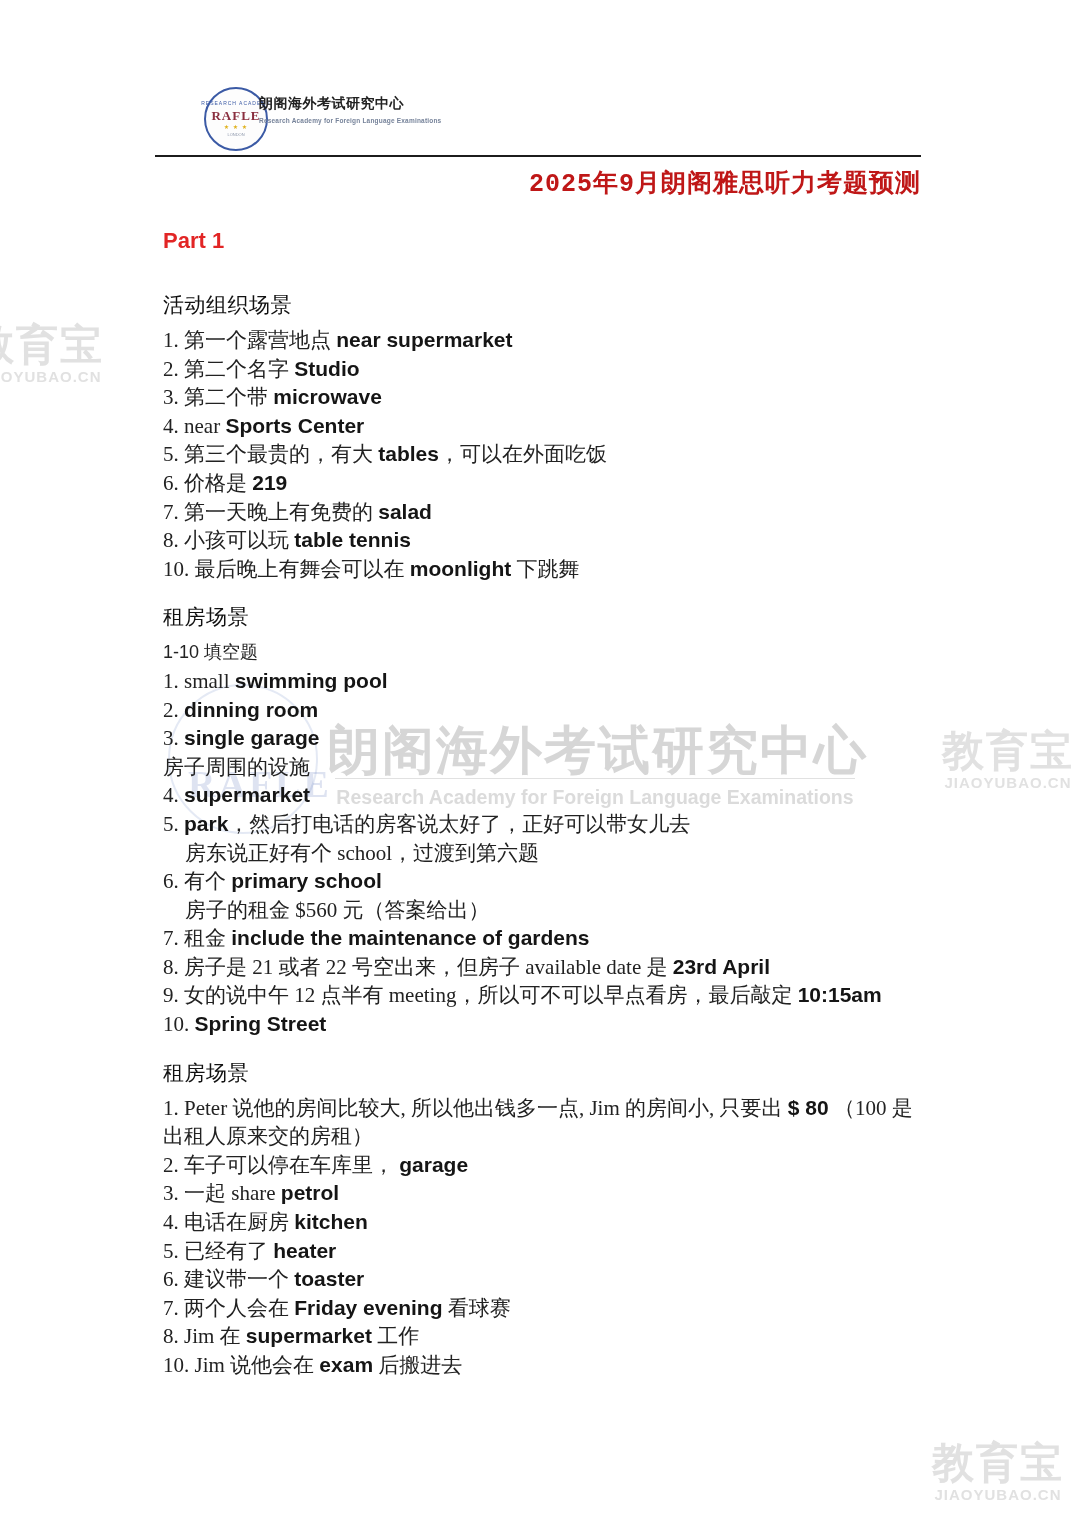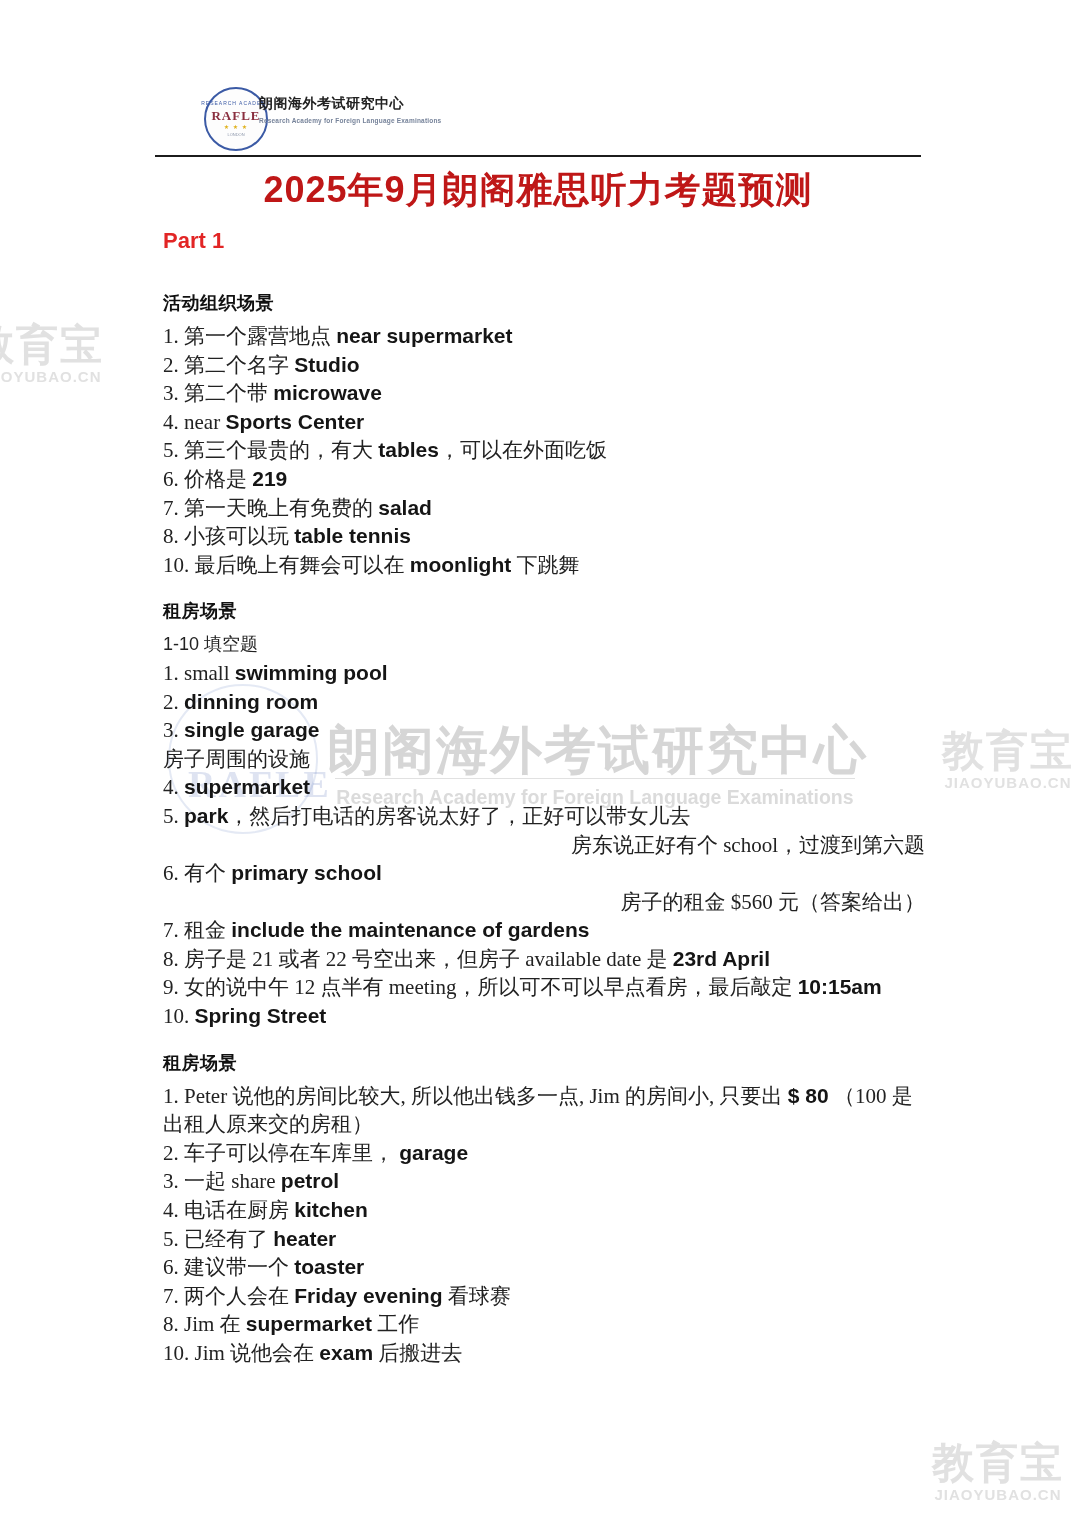--- a/index.html
+++ b/index.html
@@ -22,33 +22,33 @@
   .logo-badge .stars { font-size:6px; color:#e0b320; letter-spacing:1px; line-height:6px; }
   .logo-badge .sub { font-size:4px; color:#8a94a8; margin-top:2px; }
   .org-block { position:absolute; left:259px; top:95px; }
   .org-cn { font-size:14px; font-weight:700; color:#222; letter-spacing:0.5px; }
   .org-en { font-size:6.5px; font-weight:700; color:#76839a; margin-top:4px; letter-spacing:0.2px; }
   .top-rule { position:absolute; left:155px; top:155px; width:766px; border-top:2px solid #1c1c1c; }
 
   
   .doc-title {
     position:absolute; left:155px; top:166px; width:766px;
-    text-align:center; font-family:Liberation Sans, sans-serif;
-    font-weight:700; font-size:36px; color:#bf1717; letter-spacing:1px;
+    text-align:right; font-family:Liberation Mono, monospace;
+    font-weight:700; font-size:25px; color:#bf1717; letter-spacing:1px;
   }
 
   
   .content { position:absolute; left:163px; top:228px; width:762px; color:#1c1c1c; }
   .part-label { font-size:22px; font-weight:700; color:#e22525; margin-bottom:37px; }
   .section { margin-bottom:20px; }
   .section + .section { }
-  .sec-heading { font-size:18px; font-weight:700; color:#111; margin-bottom:7px; letter-spacing:0.5px; }
+  .sec-heading { font-size:21px; font-weight:400; color:#111; margin-bottom:7px; letter-spacing:0.5px; }
   .sec-sub { font-size:18px; color:#222; line-height:28.6px; }
   .line { font-size:21px; line-height:28.6px; color:#222; font-family:"Liberation Serif", serif; }
-  .line.indent { padding-left:22px;text-align:right; }
+  .line.indent { padding-left:22px; }
   .line .b { font-weight:700; font-family:"Liberation Sans", sans-serif; color:#151515; }
 
   
   .wm { position:absolute; pointer-events:none; user-select:none; }
   .wm-center-cn {
     left:328px; top:716px; width:530px; text-align:center;
     font-size:52px; font-weight:700; color:rgba(180,180,180,0.55); letter-spacing:2px; white-space:nowrap;
   }
   .wm-center-rule { left:335px; top:778px; width:520px; border-top:1px solid rgba(200,200,200,0.55); }
   .wm-center-en {

